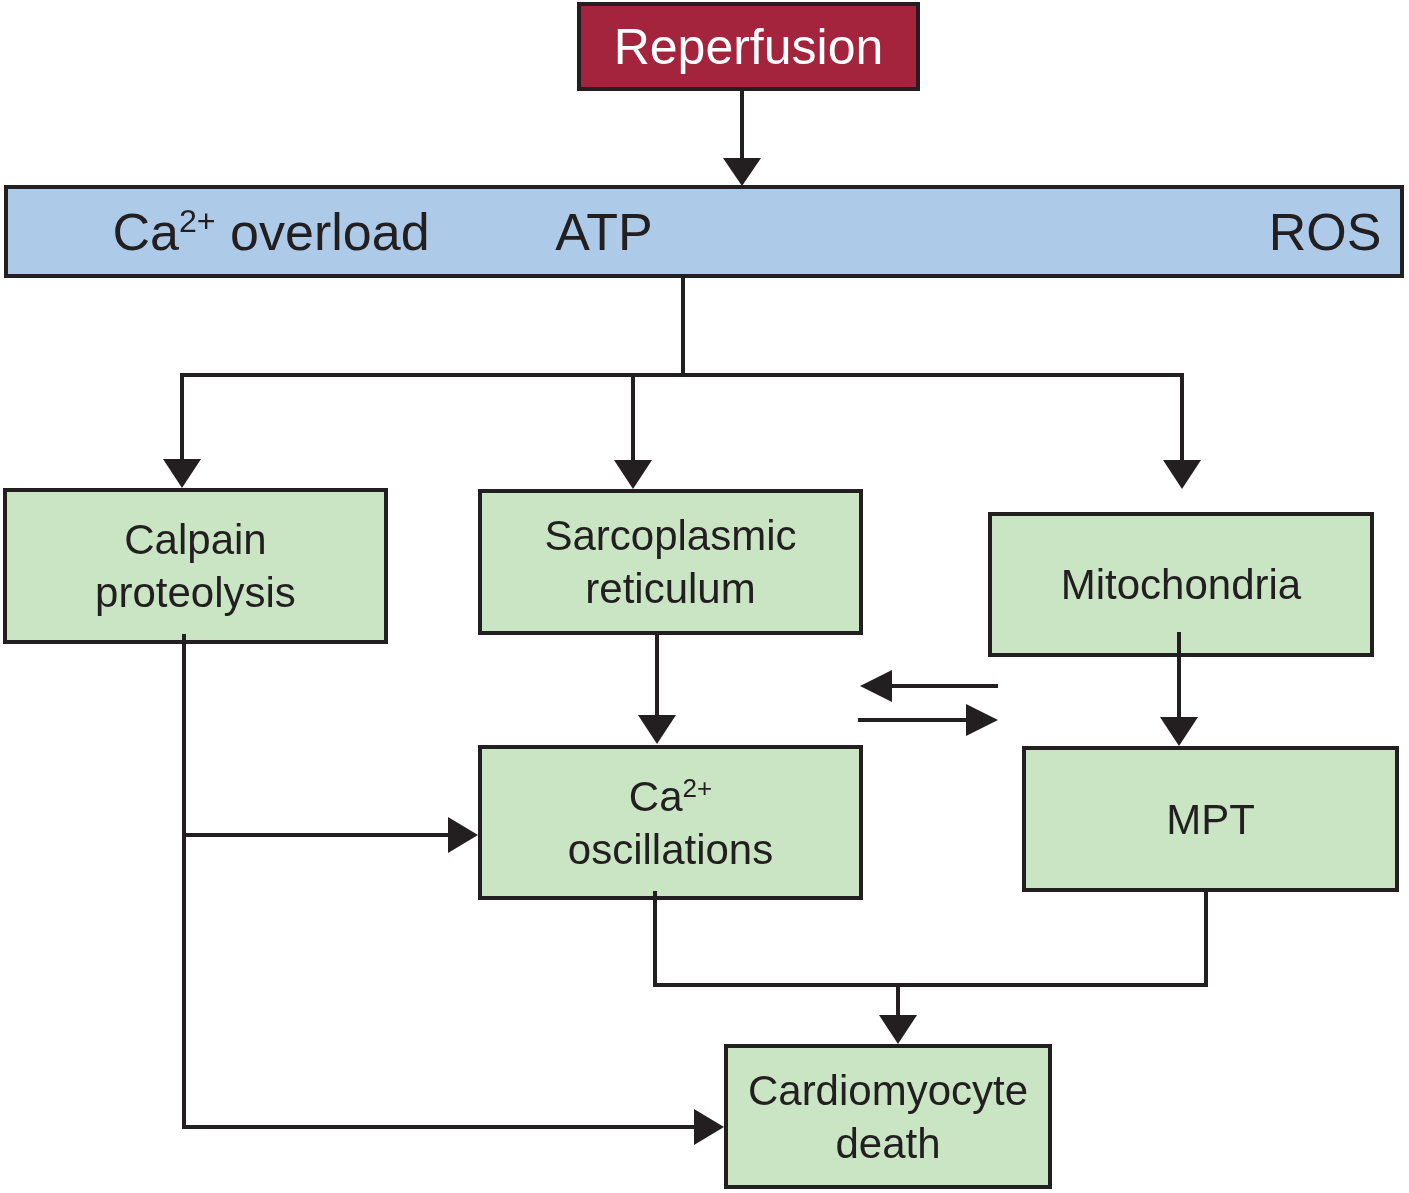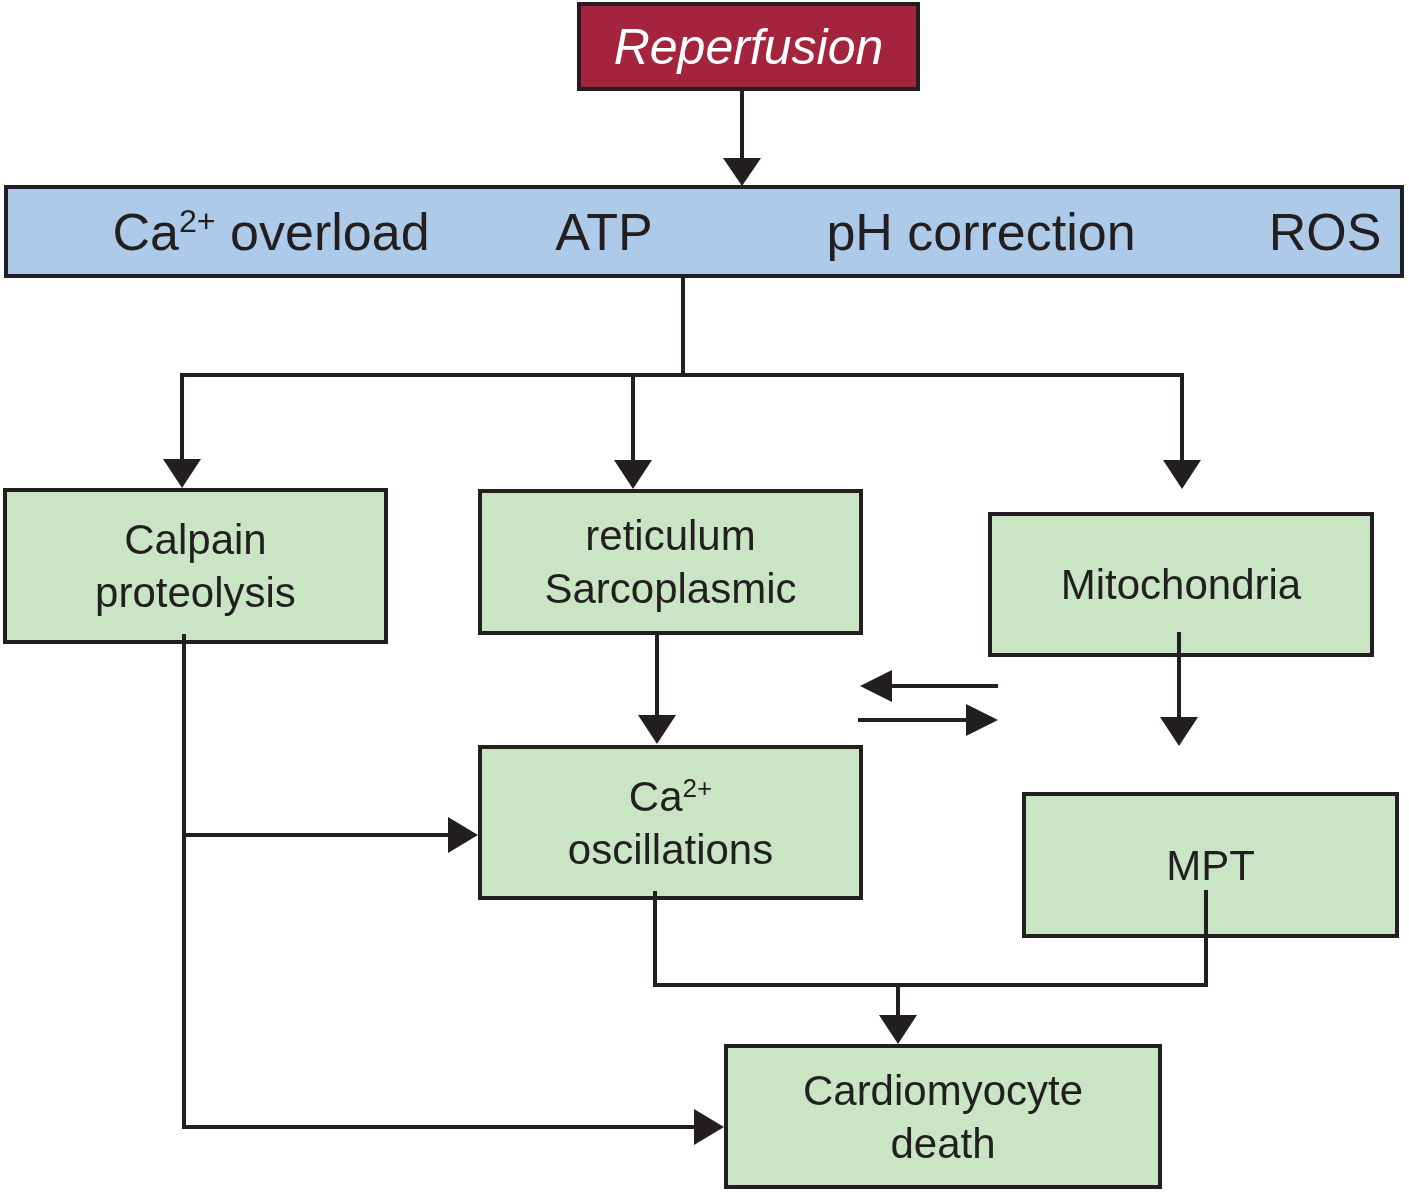--- a/index.html
+++ b/index.html
@@ -51,65 +51,62 @@
     pointer-events: none;
   }
   svg.wires line { stroke: var(--line, #231F20); stroke-width: 4; }
   svg.wires polygon { fill: var(--line, #231F20); stroke: none; }
 </style>
 </head>
 <body>
 
 <div id="stage">
 
-  <div class="box title-box" style="left:577px; top:2px; width:343px; height:89px;font-style:italic;">
+  <div class="box title-box" style="left:577px; top:2px; width:343px; height:89px;">
     <span class="ln">Reperfusion</span>
   </div>
 
   <div class="factors-bar" style="left:4px; top:185px; width:1400px; height:93px;">
     <span class="factor" style="left:263px;">
       <span>Ca</span><span class="sup">2+</span><span> overload</span>
     </span>
     <span class="factor" style="left:596px;">
       <span>ATP</span>
-    </span>
-    <span class="factor" style="left:973px;">
-      <span>pH correction</span>
     </span>
     <span class="factor" style="left:1317px;">
       <span>ROS</span>
     </span>
   </div>
 
   <div class="box process" style="left:3px; top:488px; width:385px; height:156px;">
     <span class="ln">Calpain</span>
     <span class="ln">proteolysis</span>
   </div>
 
   <div class="box process" style="left:478px; top:489px; width:385px; height:146px;">
+    <span class="ln">Sarcoplasmic</span>
     <span class="ln">reticulum</span>
-    <span class="ln">Sarcoplasmic</span>
   </div>
 
   <div class="box process" style="left:988px; top:512px; width:386px; height:145px;">
     <span class="ln">Mitochondria</span>
   </div>
 
   <div class="box process" style="left:478px; top:745px; width:385px; height:155px;">
     <span class="ln">
       <span>Ca</span><span class="sup">2+</span>
     </span>
     <span class="ln">oscillations</span>
   </div>
 
-  <div class="box process" style="left:1022px; top:746px; width:377px; height:146px;margin-top:46px;">
+  <div class="box process" style="left:1022px; top:746px; width:377px; height:146px;">
     <span class="ln">MPT</span>
   </div>
 
-  <div class="box process" style="left:724px; top:1044px; width:438px; height:145px;align-items:center;">
+  <div class="box process" style="left:724px; top:1044px; width:328px; height:145px;align-items:center;">
     <span class="ln">Cardiomyocyte</span>
     <span class="ln">death</span>
   </div>
 
   <svg class="wires" width="1409" height="1193" viewBox="0 0 1409 1193">
 
     <g>
       <line x1="742" y1="90" x2="742" y2="160"></line>
       <polygon points="723,158 761,158 742,186"></polygon>
     </g>

